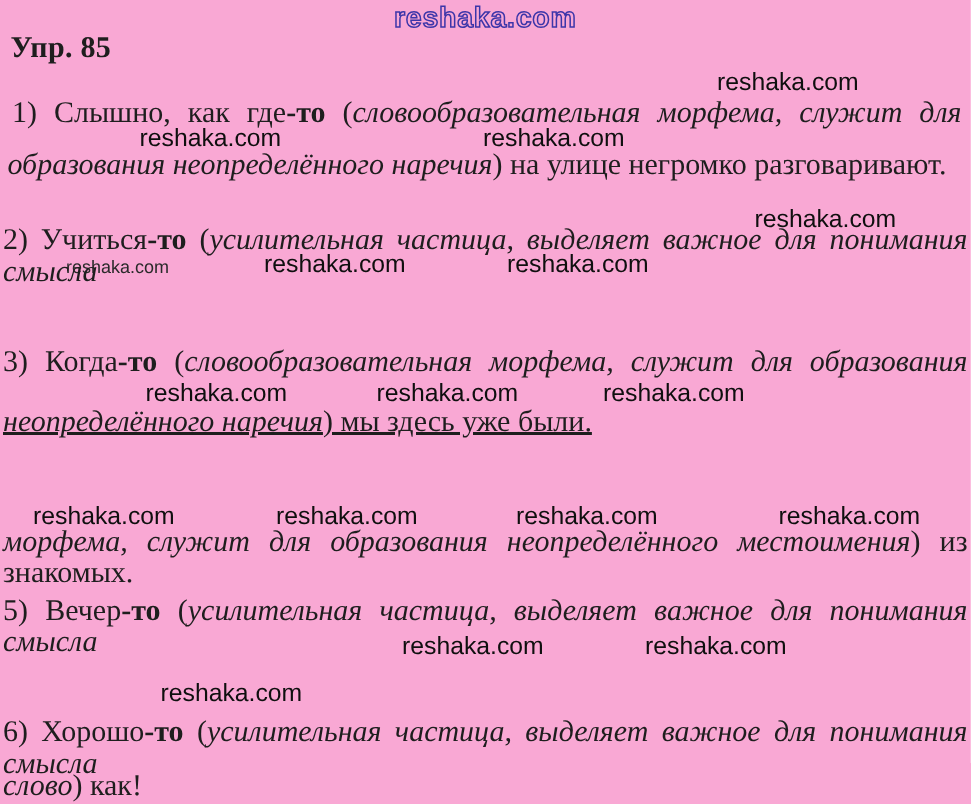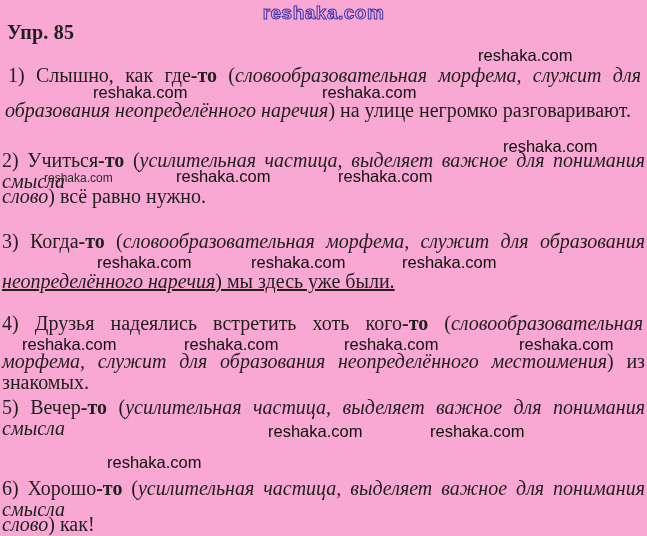--- a/index.html
+++ b/index.html
@@ -80,26 +80,24 @@
   <div class="wm" style="left:344px; top:335px;">reshaka.com</div>
   <div class="wm" style="left:519px; top:335px;">reshaka.com</div>
   <div class="wm" style="left:268px; top:422px;">reshaka.com</div>
   <div class="wm" style="left:430px; top:422px;">reshaka.com</div>
   <div class="wm" style="left:107px; top:453px;">reshaka.com</div>
 
   <div class="line justify" style="left:8px; top:65px; width:633px;"><span>1) Слышно, как где</span><b>-то</b><span> (</span><i>словообразовательная морфема, служит для</i></div>
   <div class="line" style="left:5px; top:100px; width:640px;"><i>образования неопределённого наречия</i><span>) на улице негромко разговаривают.</span></div>
 
   <div class="line justify" style="left:2px; top:150px; width:643px;"><span>2) Учиться</span><b>-то</b><span> (</span><i>усилительная частица, выделяет важное для понимания смысла</i></div>
-  <div class="line" style="left:2px; top:186px; width:640px;"><i>слово</i><span>) всё равно нужно.</span></div>
 
   <div class="line justify" style="left:2px; top:231px; width:643px;"><span>3) Когда</span><b>-то</b><span> (</span><i>словообразовательная морфема, служит для образования</i></div>
   <div class="line" style="left:2px; top:271px; width:640px;text-decoration:underline;"><i>неопределённого наречия</i><span>) мы здесь уже были.</span></div>
 
-  <div class="line justify" style="left:2px; top:313px; width:641px;"><span>4) Друзья надеялись встретить хоть кого</span><b>-то</b><span> (</span><i>словообразовательная</i></div>
   <div class="line justify" style="left:2px; top:351px; width:643px;"><i>морфема, служит для образования неопределённого местоимения</i><span>) из знакомых.</span></div>
 
   <div class="line justify" style="left:2px; top:397px; width:643px;"><span>5) Вечер</span><b>-то</b><span> (</span><i>усилительная частица, выделяет важное для понимания смысла</i></div>
 
   <div class="line justify" style="left:2px; top:478px; width:643px;"><span>6) Хорошо</span><b>-то</b><span> (</span><i>усилительная частица, выделяет важное для понимания смысла</i></div>
   <div class="line" style="left:2px; top:514px; width:640px;"><i>слово</i><span>) как!</span></div>
 
 </div>
 
 </body></html>

